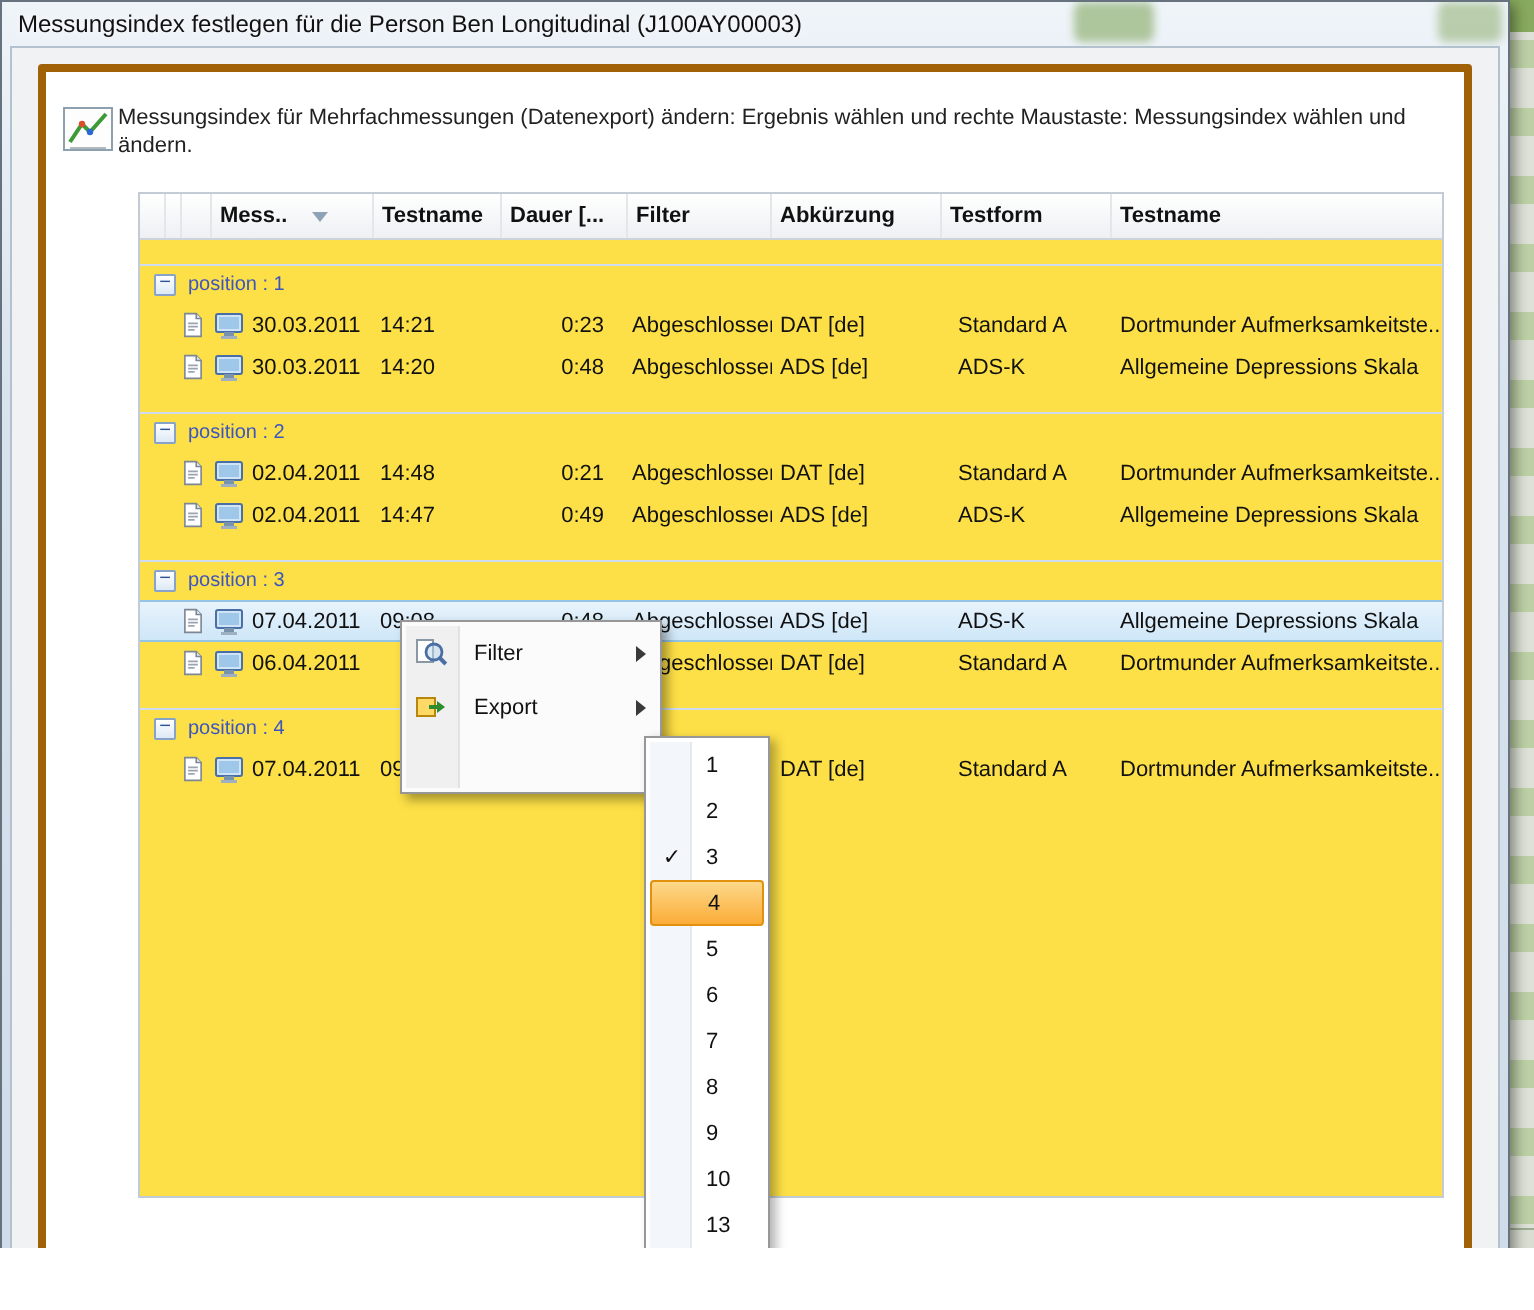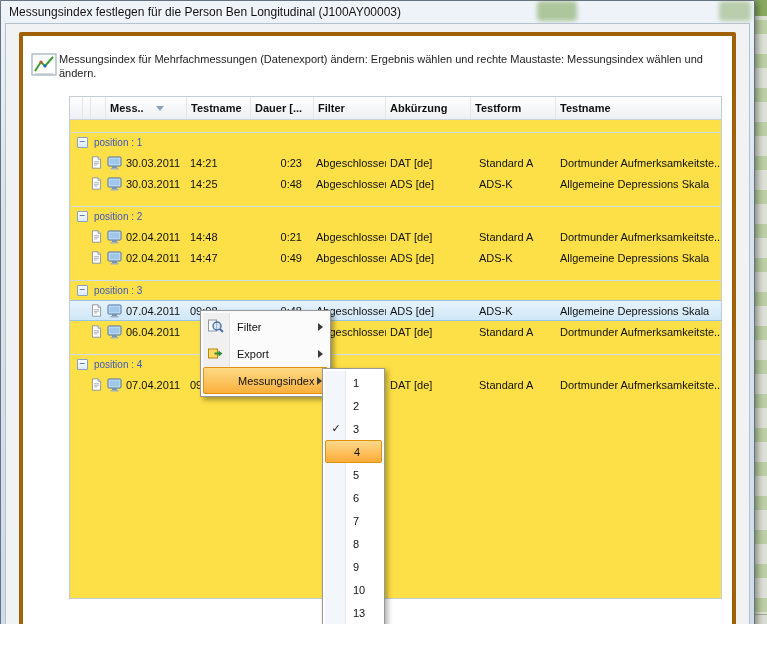--- a/index.html
+++ b/index.html
@@ -189,21 +189,21 @@
               </span>
             <span class="ic">
                 <svg width="16" height="14" viewBox="0 0 16 14">
                   <rect x="1" y="1" width="13" height="9" rx="1" fill="#cfe4f7" stroke="#4a6fa5"></rect>
                   <rect x="2.5" y="2.5" width="10" height="6" fill="#9ec7ea"></rect>
                   <rect x="5" y="10" width="5" height="2" fill="#7a93ad"></rect>
                   <rect x="3.5" y="12" width="8" height="1.5" fill="#9eb0c2"></rect>
                 </svg>
               </span>
             <span class="c c-date">30.03.2011</span>
-            <span class="c c-time">14:25</span>
+            <span class="c c-time">14:20</span>
             <span class="c c-dur">0:48</span>
             <span class="c c-status">Abgeschlossen</span>
             <span class="c c-abk">ADS [de]</span>
             <span class="c c-form">ADS-K</span>
             <span class="c c-name">Allgemeine Depressions Skala</span>
           </div>
 
           <div class="group">
             <span class="collapse">−</span>
             <span class="g-label">position : 2</span>
@@ -363,24 +363,20 @@
     </div>
     <div class="menu-item">
       <span class="mi-icon"><svg width="17" height="16" viewBox="0 0 16 16">
             <rect x="1" y="4" width="9" height="9" fill="#ffd966" stroke="#b8860b"></rect>
             <path d="M7 8.5h5" stroke="#2e8b2e" stroke-width="2"></path>
             <path d="M11 5.5l4 3-4 3z" fill="#2e8b2e"></path>
           </svg></span>
       <span class="mi-label">Export</span>
       <i class="mi-arrow"></i>
     </div>
-    <div class="menu-item hl">
-      <span class="mi-label">Messungsindex</span>
-      <i class="mi-arrow"></i>
-    </div>
   </div>
 
   <div class="submenu">
     <div class="sub-item">
         <span class="sub-check"></span>
         <span class="sub-label">1</span>
       </div>
     <div class="sub-item">
         <span class="sub-check"></span>
         <span class="sub-label">2</span>

